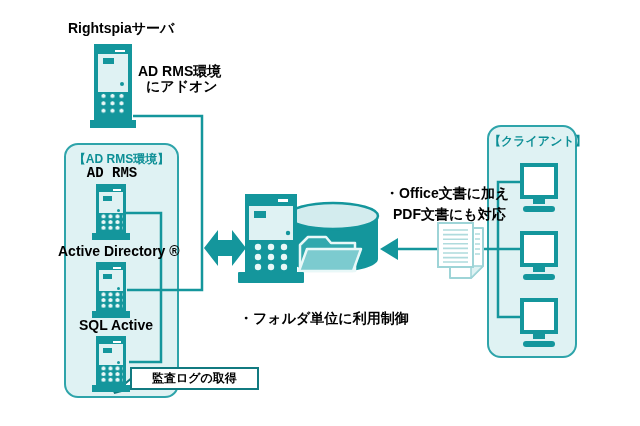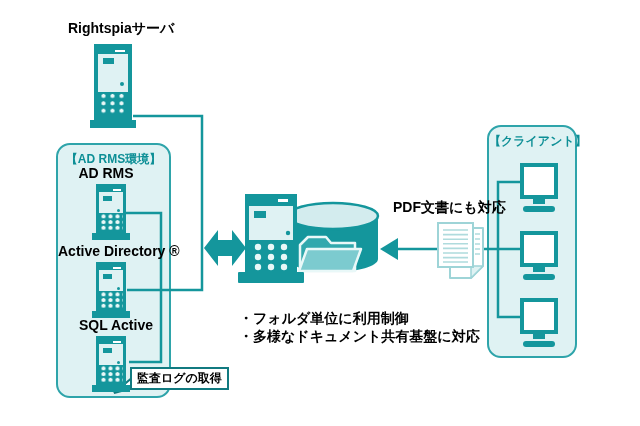--- a/index.html
+++ b/index.html
@@ -34,28 +34,28 @@
   .server-lg .srv-dot{right:4px;top:34px;width:4px;height:4px;}
   .server-lg .srv-grid{height:24px;background-size:9px 7.4px;background-position:2.5px 1px;}
   .server-lg .srv-base{left:-4px;top:76px;width:46px;height:8px;}
   
   .monitor{position:absolute;width:38px;z-index:2;}
   .mon-screen{box-sizing:border-box;width:38px;height:36px;border:4px solid #14969C;background:#fff;}
   .mon-stand{width:12px;height:5px;background:#14969C;margin:0 auto;}
   .mon-base{width:32px;height:6px;background:#14969C;border-radius:3px;margin:2px auto 0;}
   
   .callout{position:absolute;z-index:3;background:#fff;border:2px solid #117A80;
-           font-size:12px;font-weight:bold;color:#000;line-height:17px;padding:1px 5px;white-space:nowrap;}
+           font-size:12px;font-weight:bold;color:#000;line-height:17px;padding:1px 20px;white-space:nowrap;}
 </style>
 </head>
 <body>
 
 <div id="canvas">
 
-  <div class="env-box" style="left:56px;top:143px;width:111px;height:251px;">
+  <div class="env-box" style="left:64px;top:143px;width:111px;height:251px;">
     <div class="env-title">【AD RMS環境】</div>
   </div>
 
   <div class="env-box" style="left:487px;top:125px;width:86px;height:229px;">
     <div class="env-title">【クライアント】</div>
   </div>
 
   <svg id="lines" width="640" height="426" viewBox="0 0 640 426">
 
     <polyline points="133,116 202,116 202,290 127,290" fill="none" stroke="#14969C" stroke-width="2.5"></polyline>
@@ -117,22 +117,26 @@
     <div class="srv-body">
       <div class="srv-band">
         <div class="srv-slot"></div>
       </div>
       <div class="srv-btn"></div>
       <div class="srv-dot"></div>
       <div class="srv-grid"></div>
     </div>
     <div class="srv-base"></div>
   </div>
-
-  <div class="lbl" style="left:76px;top:166px;width:60px;text-align:center;">AD RMS</div>
+  <div class="lbl" style="left:138px;top:64px;">
+    <span class="note-line">AD RMS環境</span>
+    <span class="note-line indent1">にアドオン</span>
+  </div>
+
+  <div class="lbl" style="left:82px;top:166px;width:60px;text-align:center;font-family:Liberation Mono, monospace;">AD RMS</div>
   <div class="server" style="left:96px;top:184px;">
     <div class="srv-body">
       <div class="srv-band">
         <div class="srv-slot"></div>
       </div>
       <div class="srv-btn"></div>
       <div class="srv-dot"></div>
       <div class="srv-grid"></div>
     </div>
     <div class="srv-base"></div>
@@ -161,25 +165,25 @@
       <div class="srv-dot"></div>
       <div class="srv-grid"></div>
     </div>
     <div class="srv-base"></div>
   </div>
 
   <div class="callout" style="left:130px;top:367px;">監査ログの取得</div>
 
   <div class="lbl" style="left:239px;top:311px;">
     <span class="note-line">・フォルダ単位に利用制御</span>
-    <span class="note-line" style="margin-top:3px;">・多様なドキュメント共有基盤に対応</span>
   </div>
 
   <div class="lbl" style="left:385px;top:186px;">
-    <span class="note-line indent1" style="margin-top:14px;">PDF文書にも対応</span>
+    <span class="note-line">・Office文書に加え</span>
+    <span class="note-line indent1" style="margin-top:6px;">PDF文書にも対応</span>
   </div>
 
   <div class="monitor" style="left:520px;top:163px;">
     <div class="mon-screen"></div>
     <div class="mon-stand"></div>
     <div class="mon-base"></div>
   </div>
   <div class="monitor" style="left:520px;top:231px;">
     <div class="mon-screen"></div>
     <div class="mon-stand"></div>

